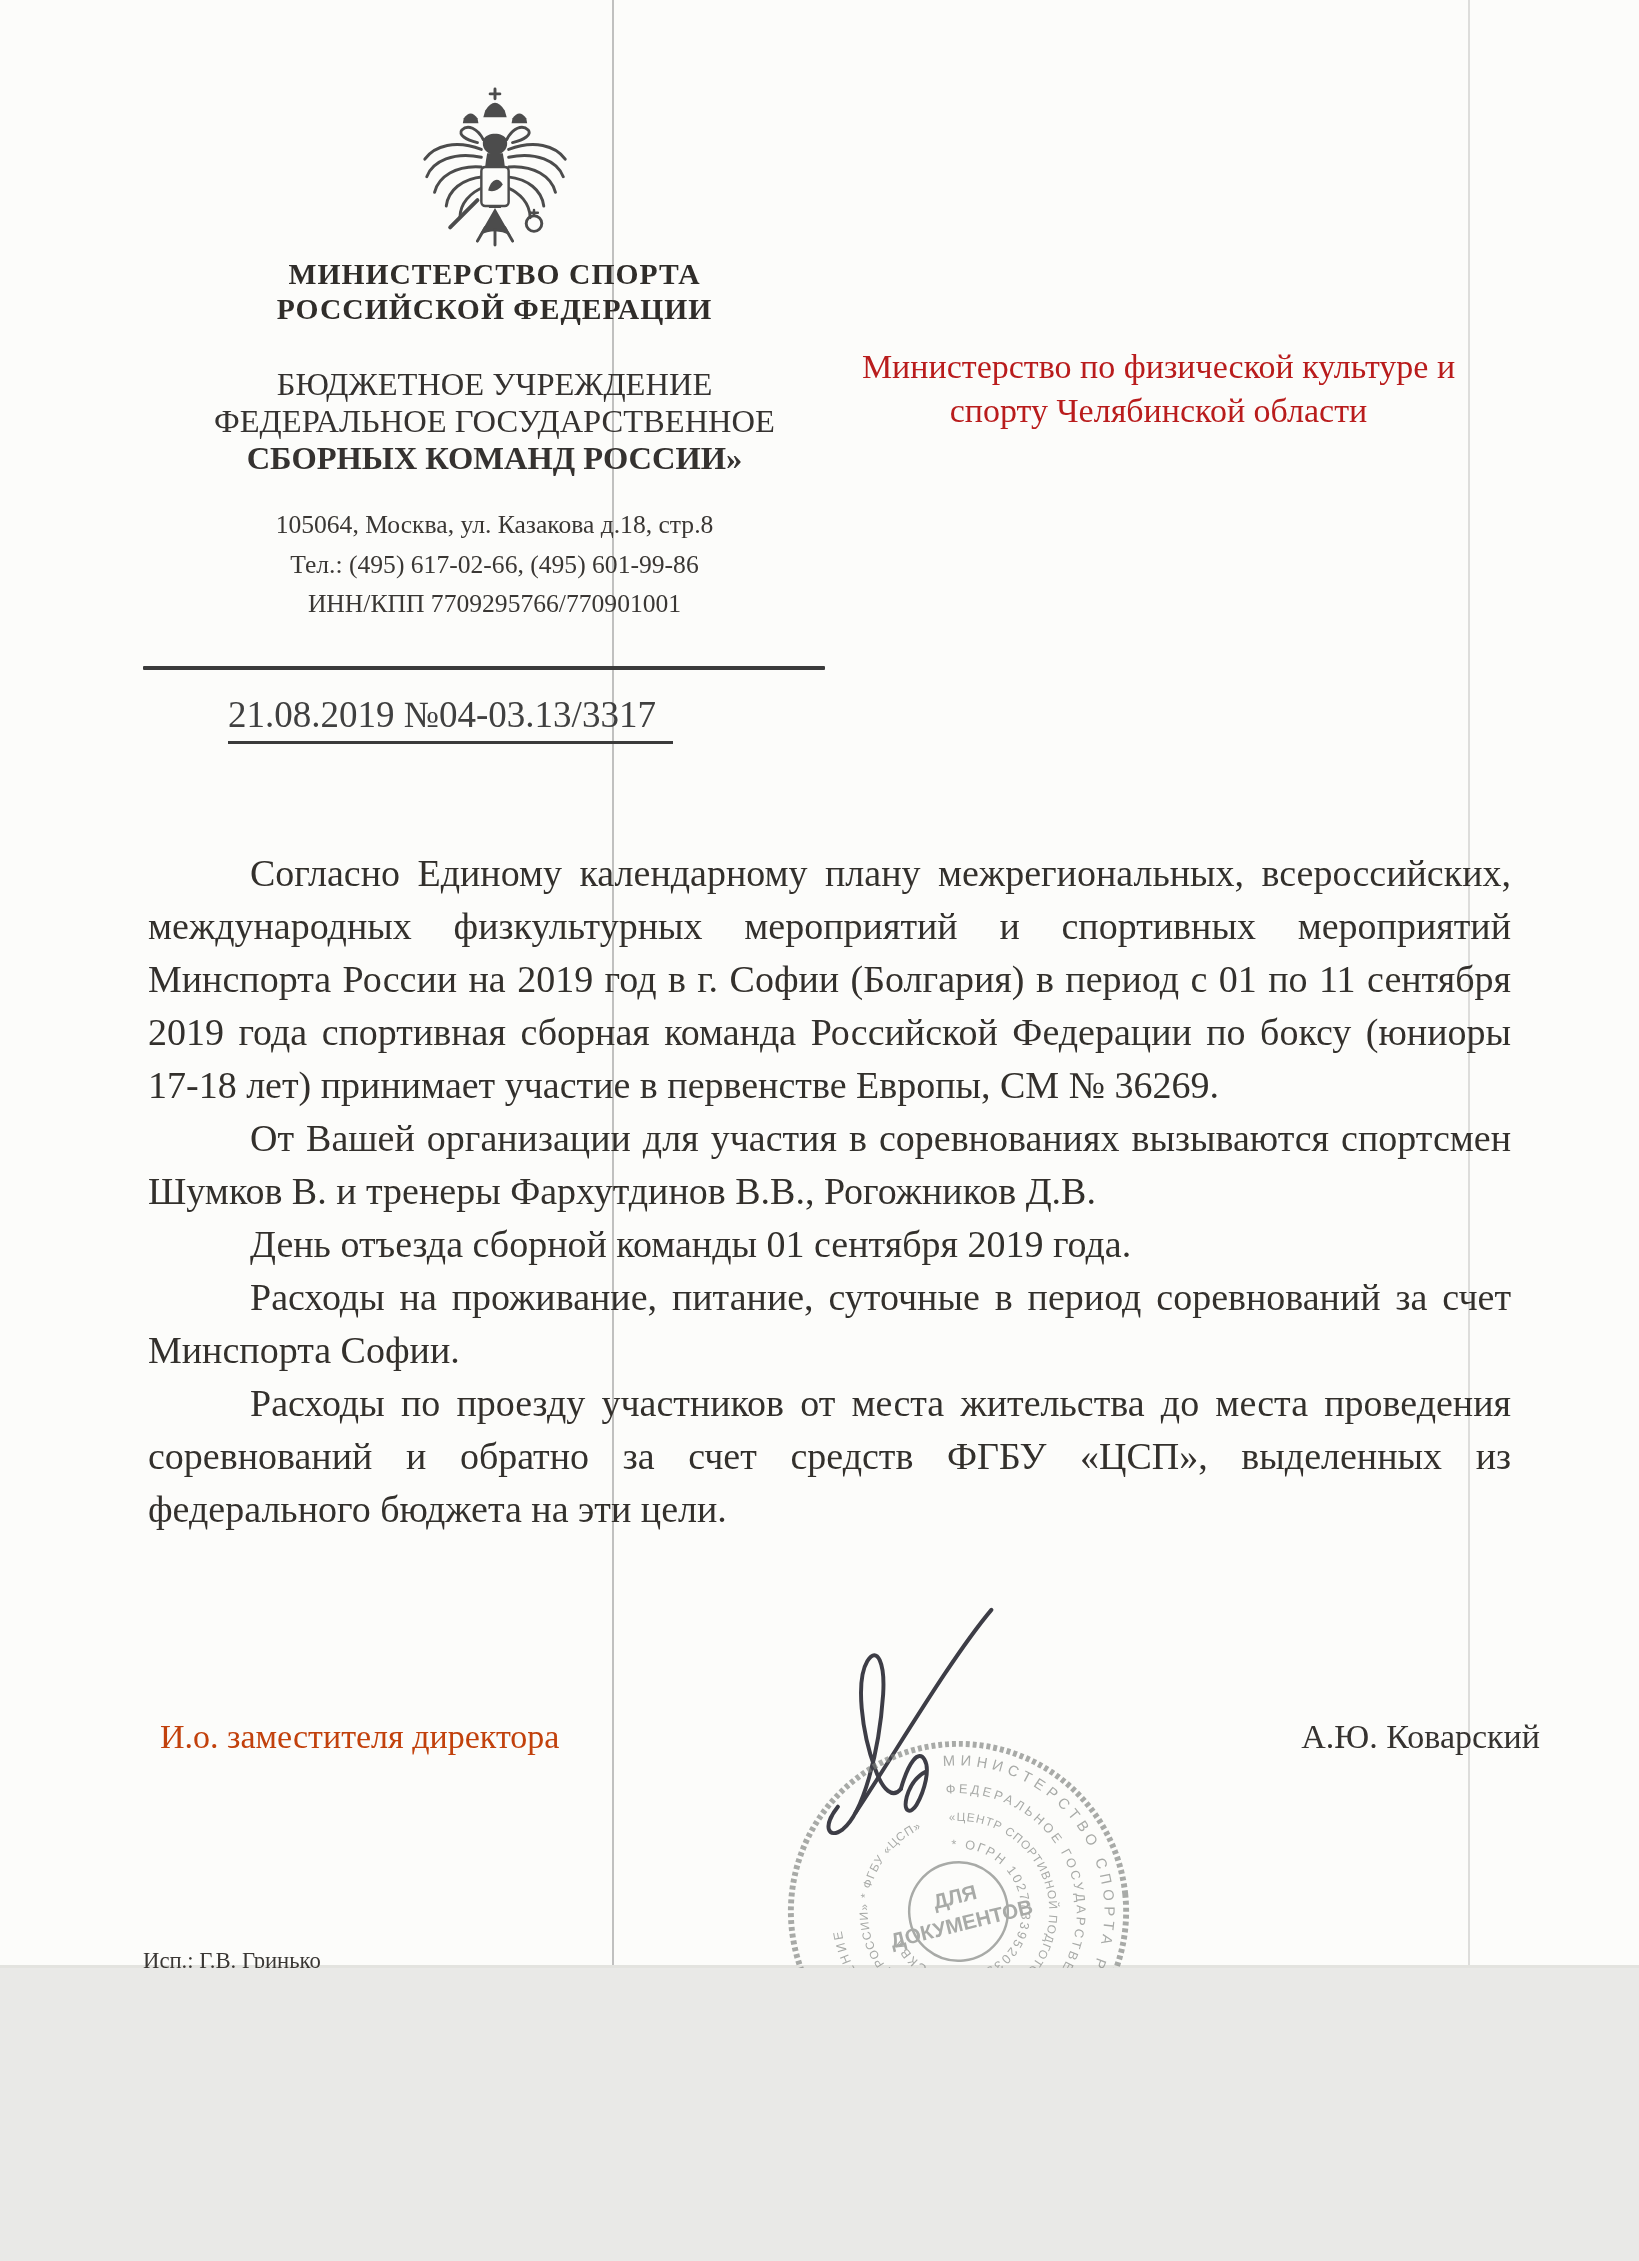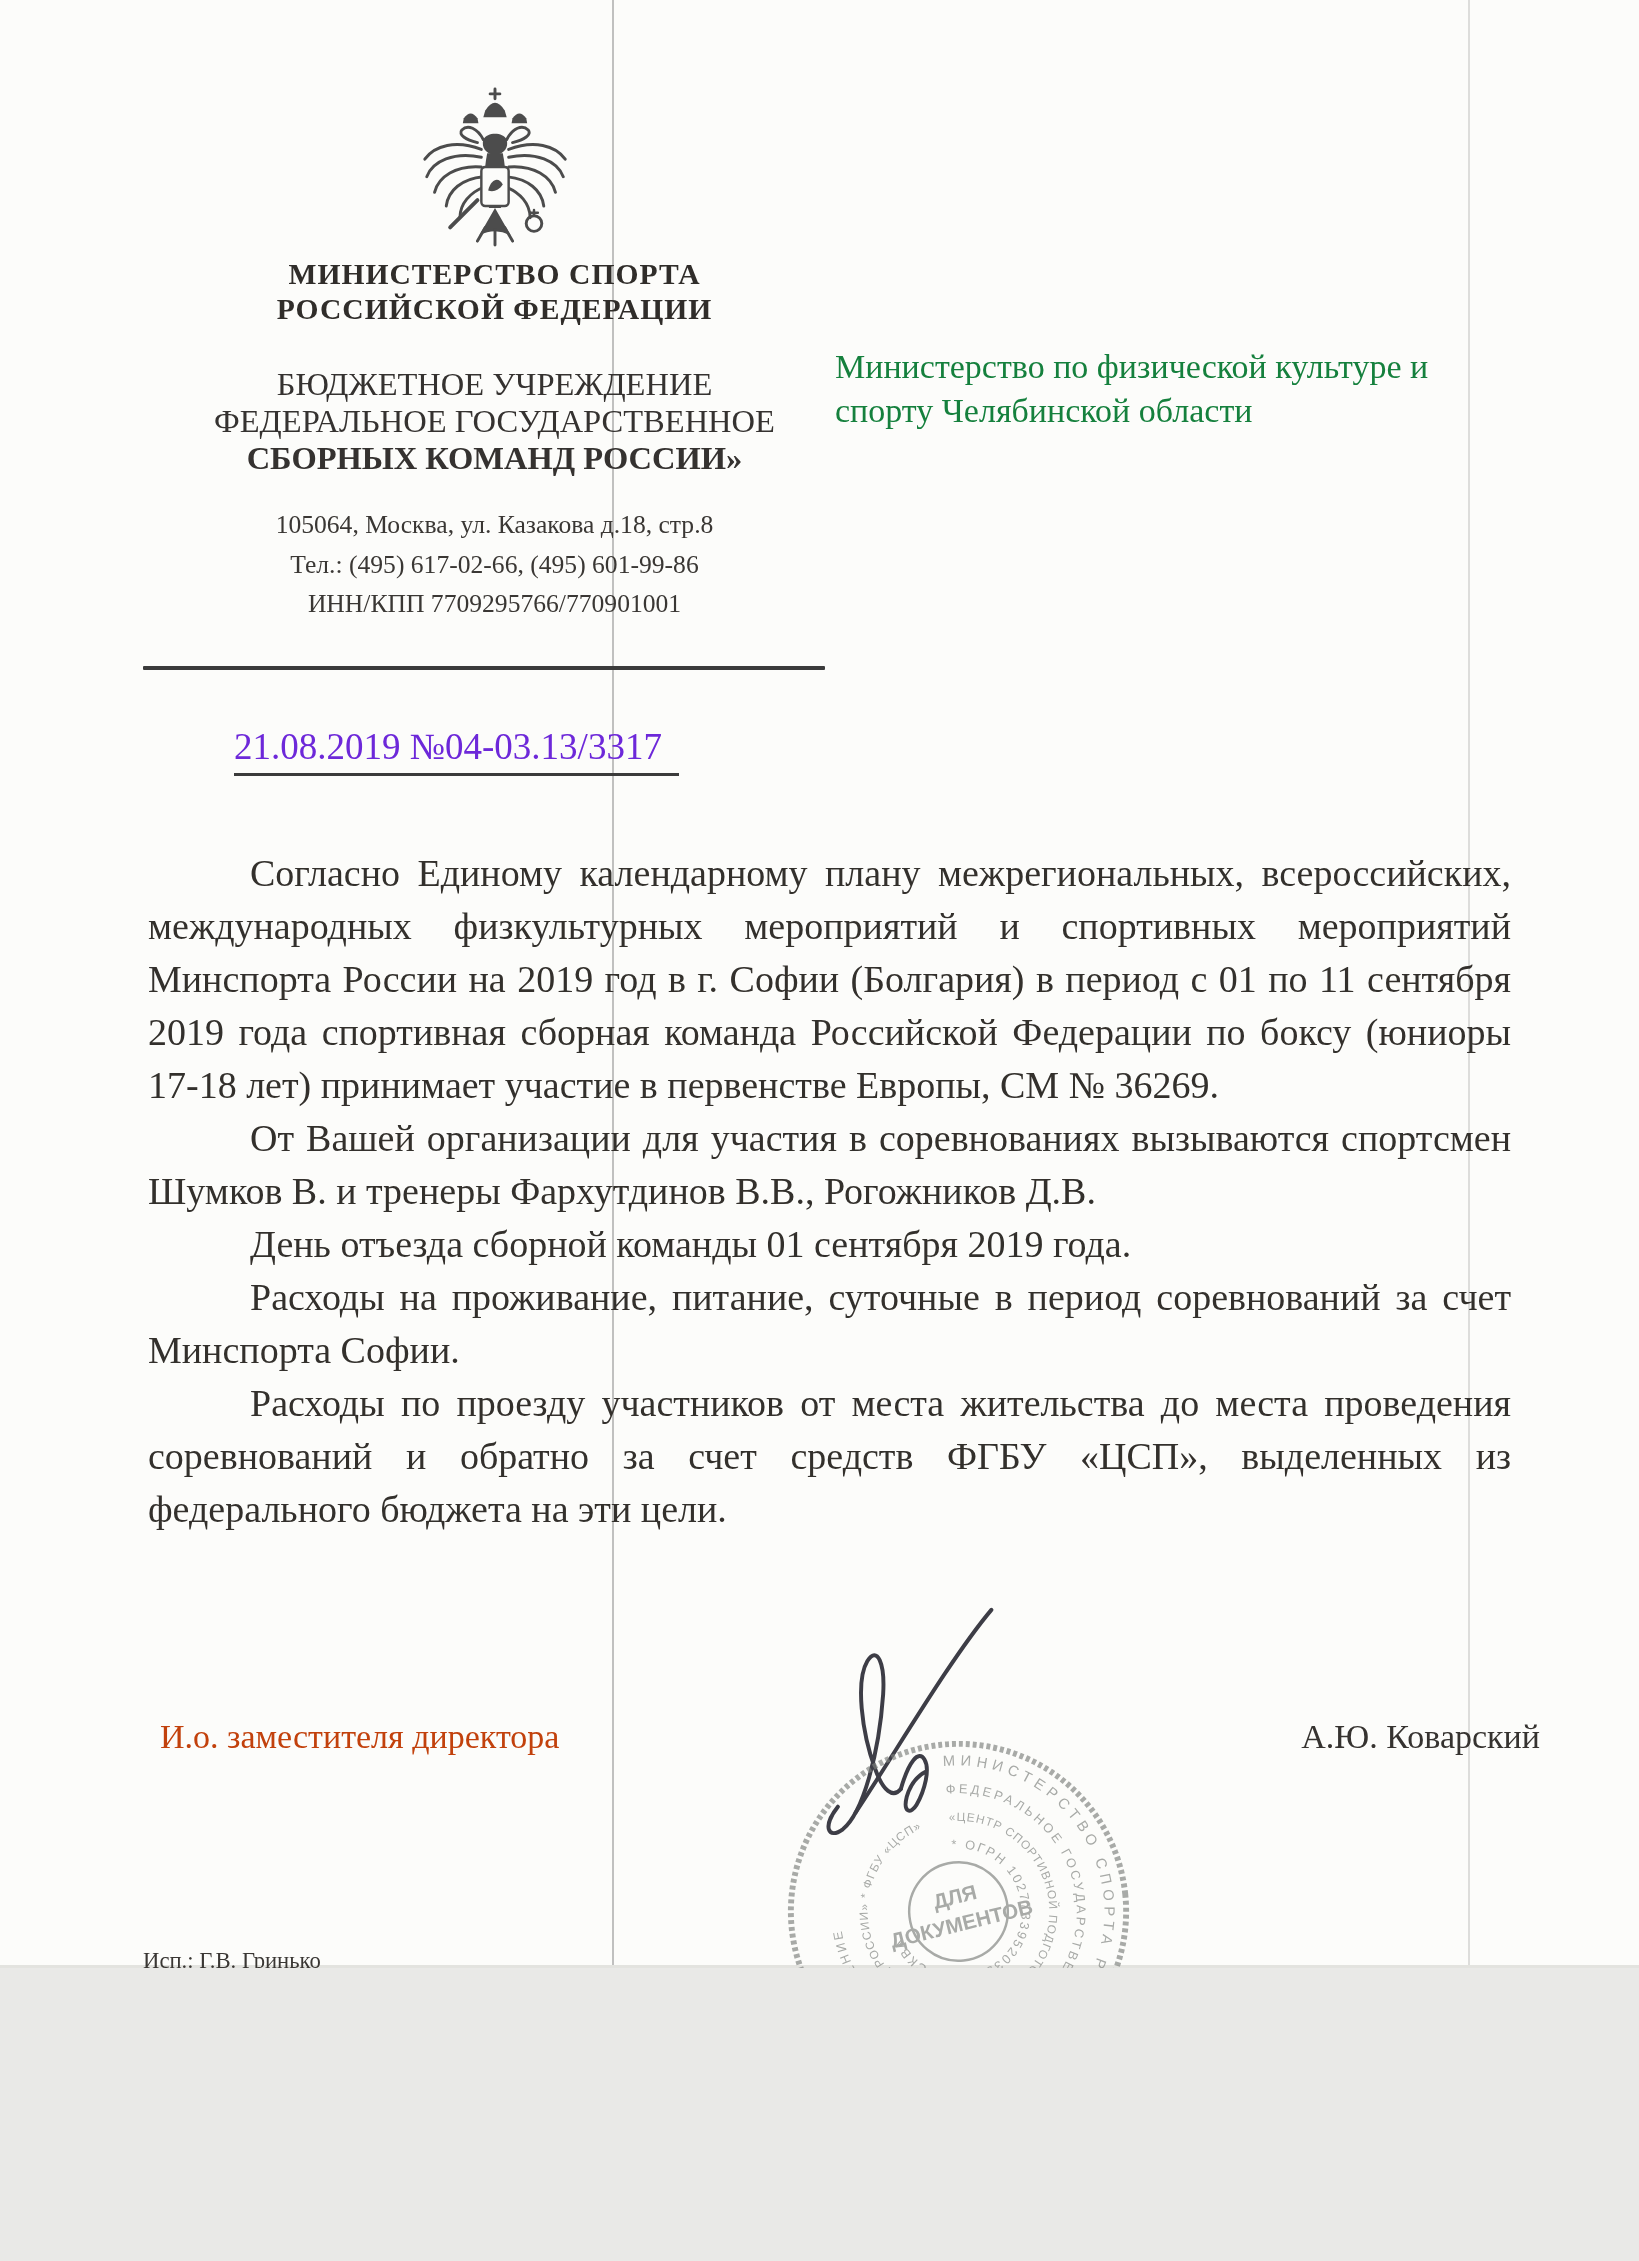--- a/index.html
+++ b/index.html
@@ -19,24 +19,24 @@
   
   .lh-col{left:138px; top:85px; width:713px; text-align:center;}
   .emblem{display:block; margin:0 auto 7.9px auto;}
   .ministry-line{font-weight:bold; font-size:29.6px; line-height:35px; letter-spacing:1px; color:#302d2a;}
   .org-line{font-size:32.5px; line-height:37px; color:#353230;}
   .org-line.bold{font-weight:bold;}
   .addr-line{font-size:25.6px; line-height:32.5px; color:#3a3734;margin-top:7px;} .spacer-md{height:25.6px;} .spacer-lg{height:39px;}
   .lh-rule{left:143px; top:666px; width:682px; height:3.9px; background:#3b3b3b; border-radius:1px;}
 
   
-  .recipient{left:835px; top:345px; width:701px; font-size:34px; line-height:44px; color:#15803d;}
-
-  
-  .ref{left:234px; top:693px; font-size:37px; color:#6d28d9;margin-top:32px;}
+  .recipient{left:808px; top:345px; width:701px; text-align:center; font-size:34px; line-height:44px; color:#b91c1c;}
+
+  
+  .ref{left:228px; top:693px; font-size:37px; color:#404040;}
   .ref .u{display:inline-block; min-width:445px; padding-bottom:4.9px; border-bottom:3px solid #3b3b3b;}
 
   
   .body-text{left:148px; top:847px; width:1363px; font-size:38px; line-height:53px; color:#33302c;}
   .body-text p{margin:0; text-indent:102px; text-align:justify;}
 
   
   .sig-position{left:160px; top:1718px; font-size:34px; color:#c2410c;}
   .sig-name{right:99px; top:1718px; font-size:34px; color:#363330;}
 

